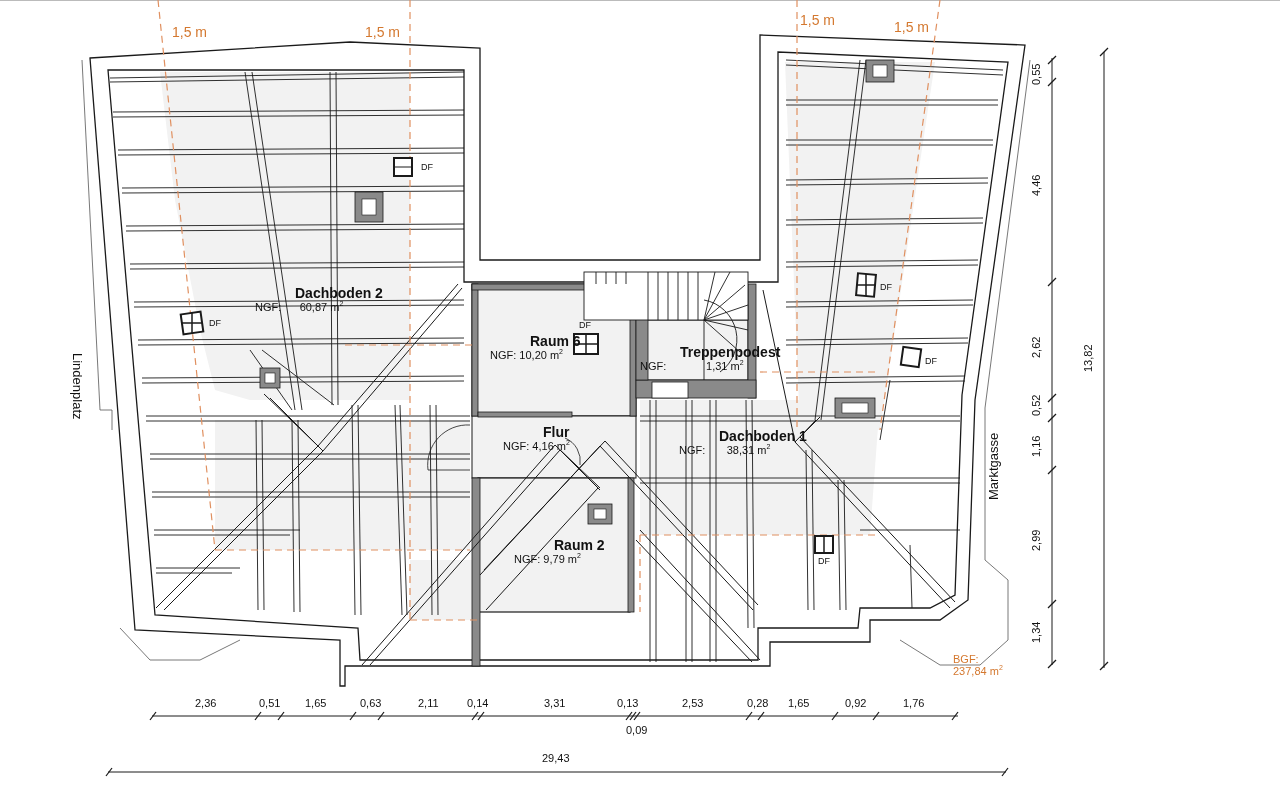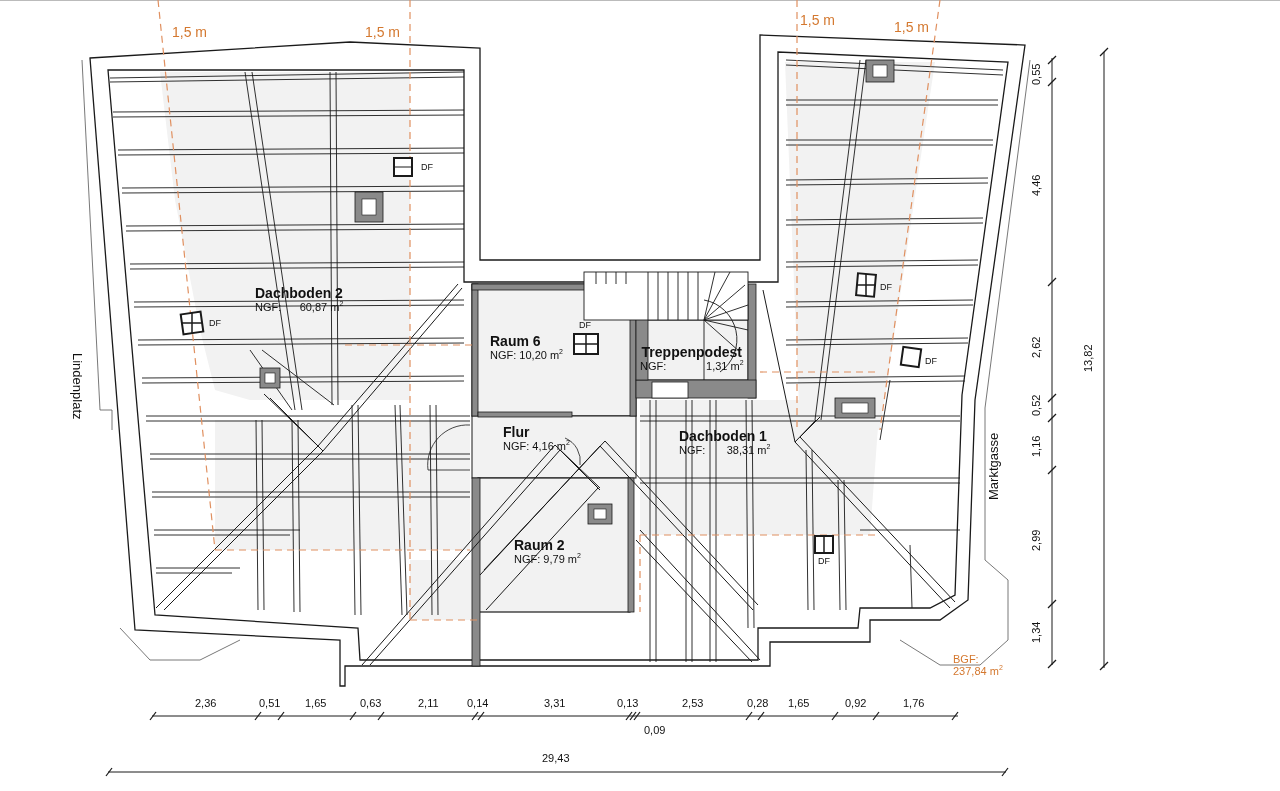--- a/index.html
+++ b/index.html
@@ -1,20 +1,20 @@
 <!DOCTYPE html>
 <html><head>
 <meta charset="utf-8">
 <style>
   html, body { margin: 0; padding: 0; background: #ffffff; }
   body { width: 1280px; height: 791px; overflow: hidden; position: relative; font-family: "Liberation Sans", sans-serif; }
   #plan { position: absolute; left: 0; top: 0; width: 1280px; height: 791px; }
   .topline { position: absolute; left: 0; top: 0; width: 1280px; height: 1px; background: #bbbbbb; }
   .lbl { position: absolute; color: #111; white-space: nowrap; font-family: "Liberation Sans", sans-serif; }
-  .room-title { font-weight: bold; font-size: 14px; }
+  .room-title { font-weight: bold; font-size: 14px; margin-left: 40px; }
   .room-area { font-size: 11px; }
   .df { font-size: 9px; }
   .orange { color: #d4782f; }
   .clear { font-size: 14px; }
   .dim { font-size: 11px; }
   .street { font-size: 13px; }
   .vert { transform-origin: left top; transform: rotate(-90deg); }
   .vert-cw { transform-origin: left top; transform: rotate(90deg); }
   sup { font-size: 7px; vertical-align: super; line-height: 0; }
 </style>
@@ -297,21 +297,21 @@
 <div class="lbl clear orange" style="left:894px;top:19px;">1,5 m</div>
 
 <div class="lbl" style="left:255px;top:285px;">
   <div class="room-title">Dachboden 2</div>
   <div class="room-area"><span>NGF:</span>&nbsp;&nbsp;&nbsp;&nbsp;&nbsp;&nbsp;<span>60,87 m</span><sup>2</sup></div>
 </div>
 <div class="lbl" style="left:490px;top:333px;">
   <div class="room-title">Raum 6</div>
   <div class="room-area"><span>NGF:</span> <span>10,20 m</span><sup>2</sup></div>
 </div>
-<div class="lbl" style="left:640px;top:344px;text-align:center;">
+<div class="lbl" style="left:640px;top:344px;">
   <div class="room-title">Treppenpodest</div>
   <div class="room-area"><span>NGF:</span>&nbsp;&nbsp;&nbsp;&nbsp;&nbsp;&nbsp;&nbsp;&nbsp;&nbsp;&nbsp;&nbsp;&nbsp;&nbsp;<span>1,31 m</span><sup>2</sup></div>
 </div>
 <div class="lbl" style="left:503px;top:424px;">
   <div class="room-title">Flur</div>
   <div class="room-area"><span>NGF:</span> <span>4,16 m</span><sup>2</sup></div>
 </div>
 <div class="lbl" style="left:679px;top:428px;">
   <div class="room-title">Dachboden 1</div>
   <div class="room-area"><span>NGF:</span>&nbsp;&nbsp;&nbsp;&nbsp;&nbsp;&nbsp;&nbsp;<span>38,31 m</span><sup>2</sup></div>
@@ -342,21 +342,21 @@
 <div class="lbl dim" style="left:360px;top:697px;">0,63</div>
 <div class="lbl dim" style="left:418px;top:697px;">2,11</div>
 <div class="lbl dim" style="left:467px;top:697px;">0,14</div>
 <div class="lbl dim" style="left:544px;top:697px;">3,31</div>
 <div class="lbl dim" style="left:617px;top:697px;">0,13</div>
 <div class="lbl dim" style="left:682px;top:697px;">2,53</div>
 <div class="lbl dim" style="left:747px;top:697px;">0,28</div>
 <div class="lbl dim" style="left:788px;top:697px;">1,65</div>
 <div class="lbl dim" style="left:845px;top:697px;">0,92</div>
 <div class="lbl dim" style="left:903px;top:697px;">1,76</div>
-<div class="lbl dim" style="left:644px;top:724px;">0,09</div>
+<div class="lbl dim" style="left:626px;top:724px;">0,09</div>
 <div class="lbl dim" style="left:542px;top:752px;">29,43</div>
 
 <div class="lbl dim vert" style="left:1030px;top:85px;">0,55</div>
 <div class="lbl dim vert" style="left:1030px;top:196px;">4,46</div>
 <div class="lbl dim vert" style="left:1030px;top:358px;">2,62</div>
 <div class="lbl dim vert" style="left:1030px;top:416px;">0,52</div>
 <div class="lbl dim vert" style="left:1030px;top:457px;">1,16</div>
 <div class="lbl dim vert" style="left:1030px;top:551px;">2,99</div>
 <div class="lbl dim vert" style="left:1030px;top:643px;">1,34</div>
 <div class="lbl dim vert" style="left:1082px;top:372px;">13,82</div>

